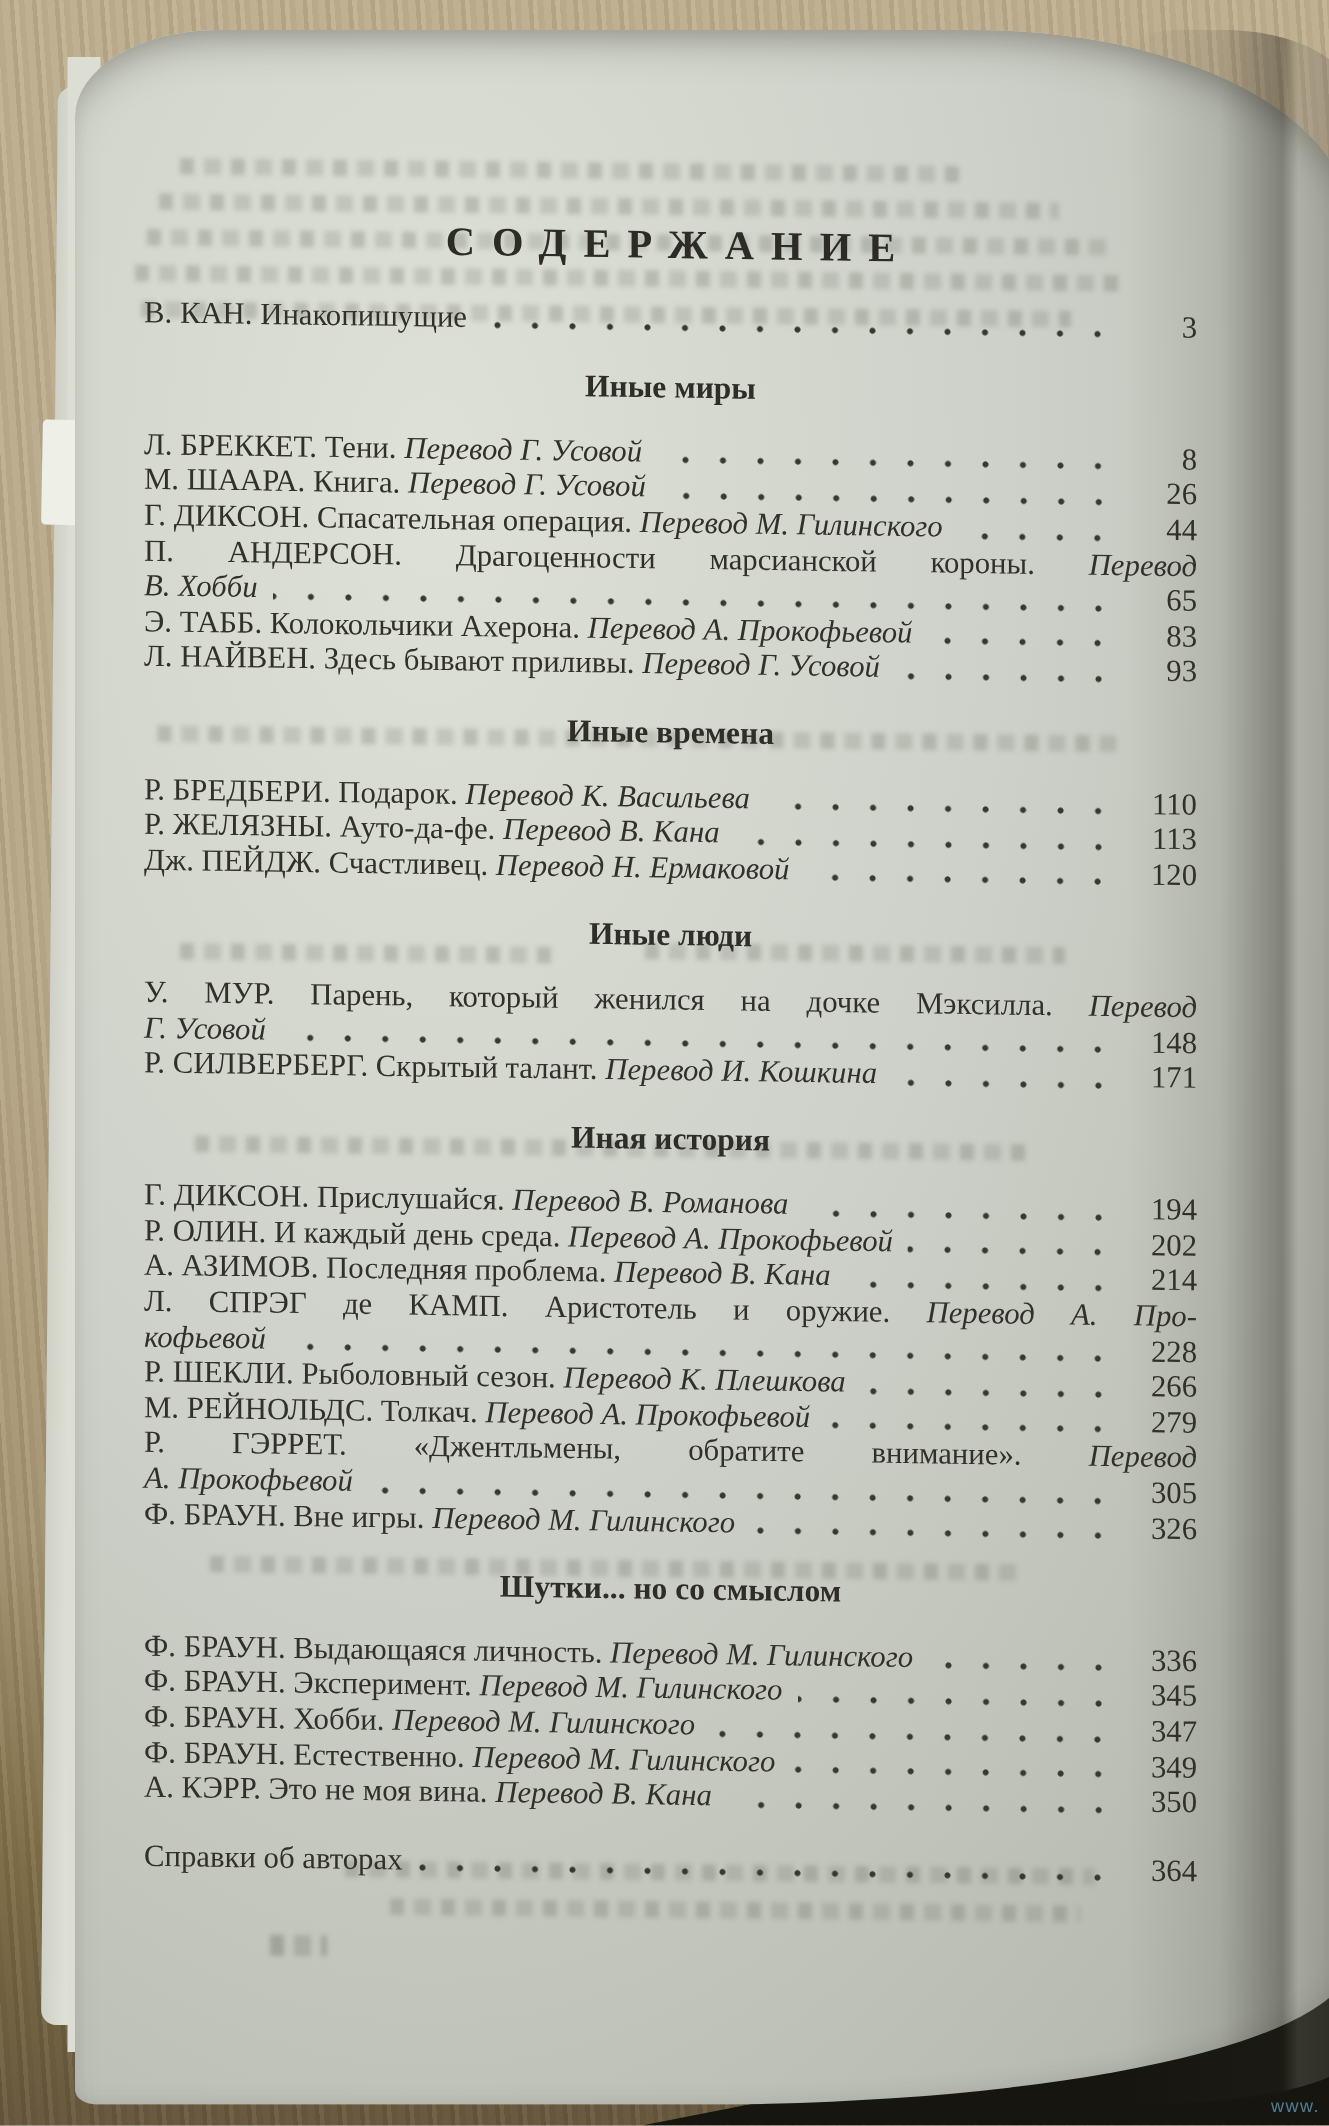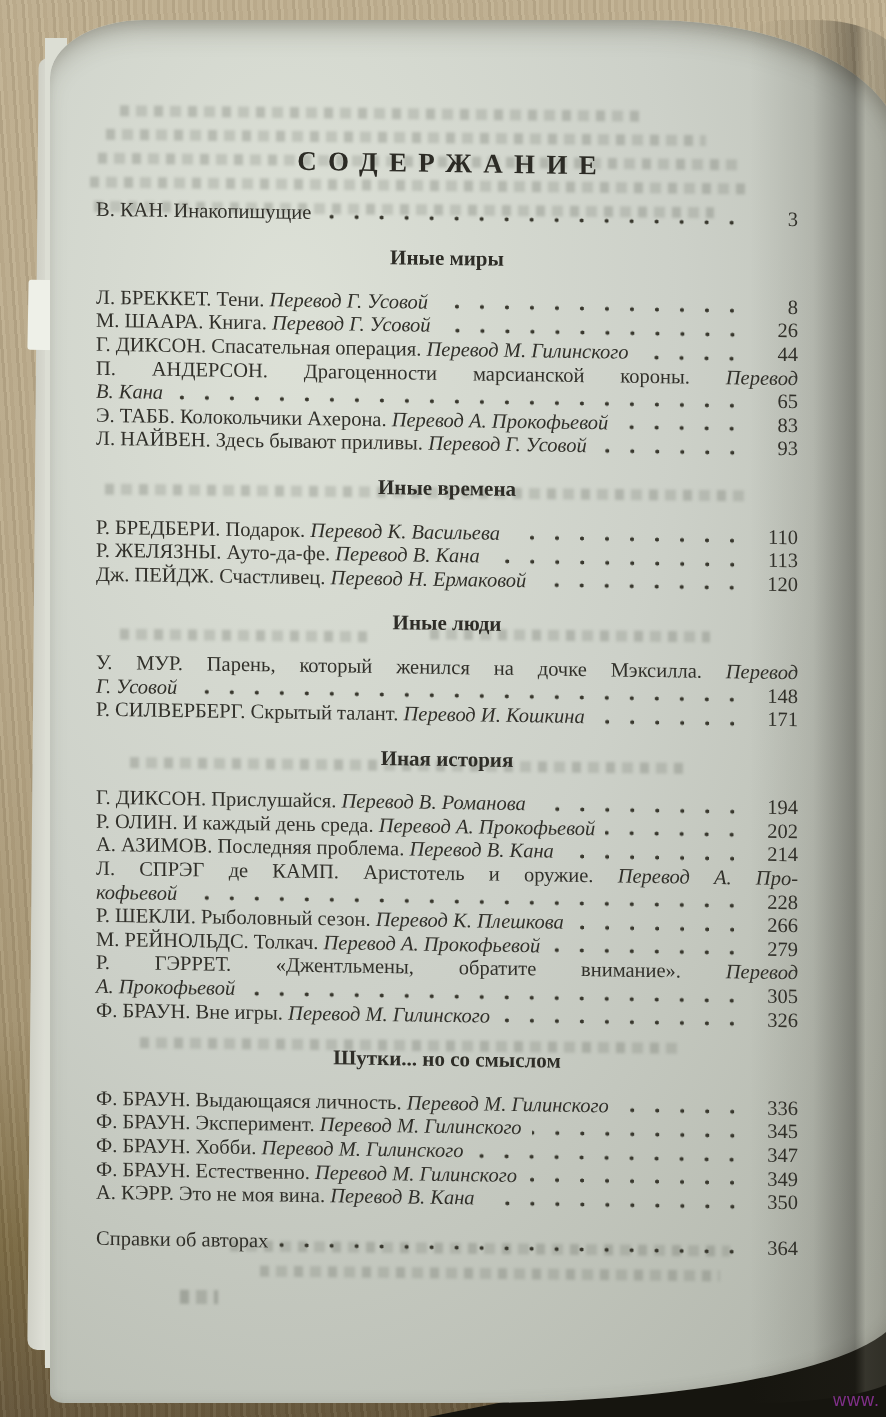--- a/index.html
+++ b/index.html
@@ -13,22 +13,22 @@
       linear-gradient(180deg,#c0b193 0%,#b9aa8c 45%,#a39372 72%,#75653f 88%,#5c4e35 100%);
   }
   
   .dark-shadow{
     position:absolute;left:250px;right:0;bottom:0;height:110px;
     background:#16150f;
     clip-path:polygon(0 100%,28% 100%,100% 18%,100% 100%);
   }
   .watermark{
     position:absolute;right:6px;bottom:6px;
-    font-family:"Liberation Sans",sans-serif;font-size:18px;
-    color:#d946ef;opacity:.55;letter-spacing:1px;
+    font-family:"Liberation Sans",sans-serif;font-size:12px;
+    color:#7dd3fc;opacity:.55;letter-spacing:1px;
   }
   
   .edge1{position:absolute;left:33px;top:58px;width:28px;height:1292px;
     background:linear-gradient(to right,#cfd0c6,#e9eae2);transform:rotate(.5deg);border-radius:10px;}
   .edge2{position:absolute;left:45px;top:38px;width:22px;height:1330px;background:#dcded4;}
   .edge3{position:absolute;left:28px;top:280px;width:36px;height:70px;background:#eef0e8;transform:rotate(1deg);border-radius:3px;}
   
   .page{
     position:absolute;left:50px;top:20px;right:-14px;bottom:14px;
     background:
@@ -140,21 +140,21 @@
           <div class="entry">
             <div class="line last">
               <span><span class="up">Г. ДИКСОН. Спасательная операция. </span><span class="it">Перевод М. Гилинского</span></span>
               <span class="leader"></span>
               <span class="pg">44</span>
             </div>
           </div>
           <div class="entry">
             <div class="line justify"><span><span class="up">П. АНДЕРСОН. Драгоценности марсианской короны. </span><span class="it">Перевод</span></span></div>
             <div class="line last">
-              <span><span class="it">В. Кана</span></span>
+              <span><span class="it">В. Хобби</span></span>
               <span class="leader"></span>
               <span class="pg">65</span>
             </div>
           </div>
           <div class="entry">
             <div class="line last">
               <span><span class="up">Э. ТАББ. Колокольчики Ахерона. </span><span class="it">Перевод А. Прокофьевой</span></span>
               <span class="leader"></span>
               <span class="pg">83</span>
             </div>

